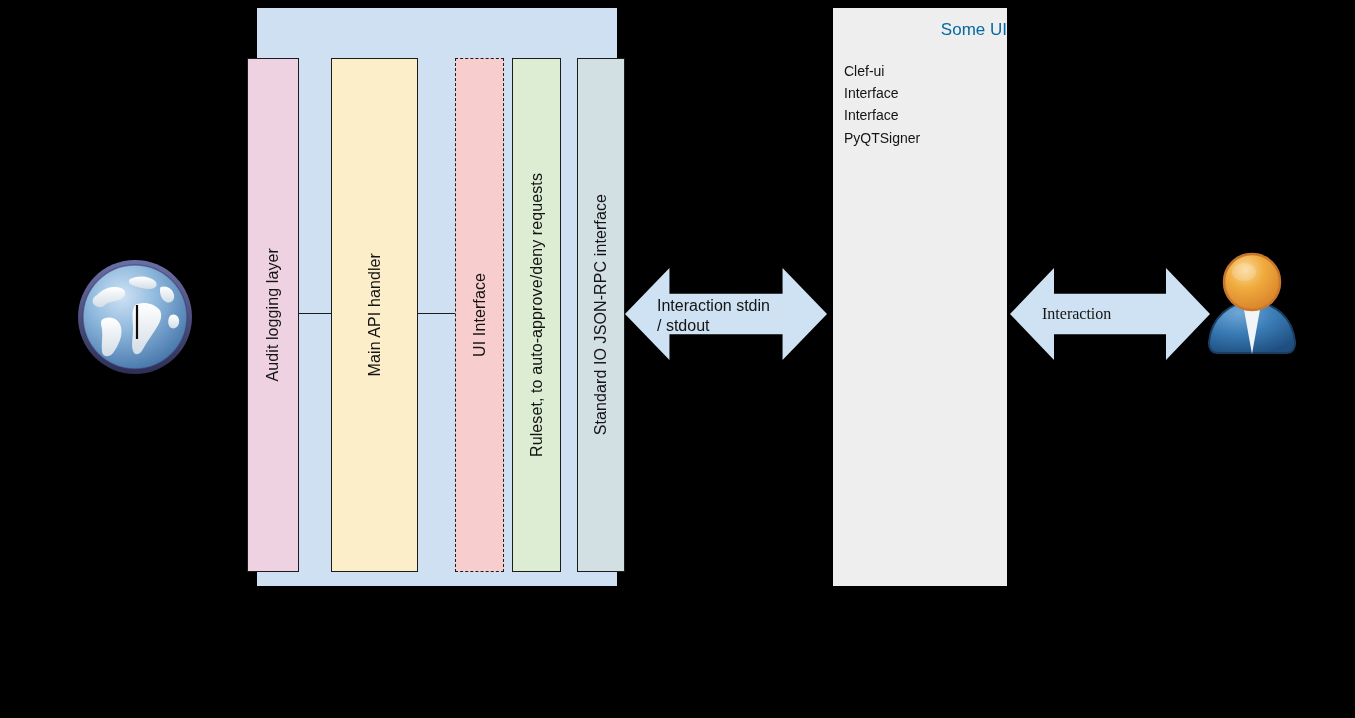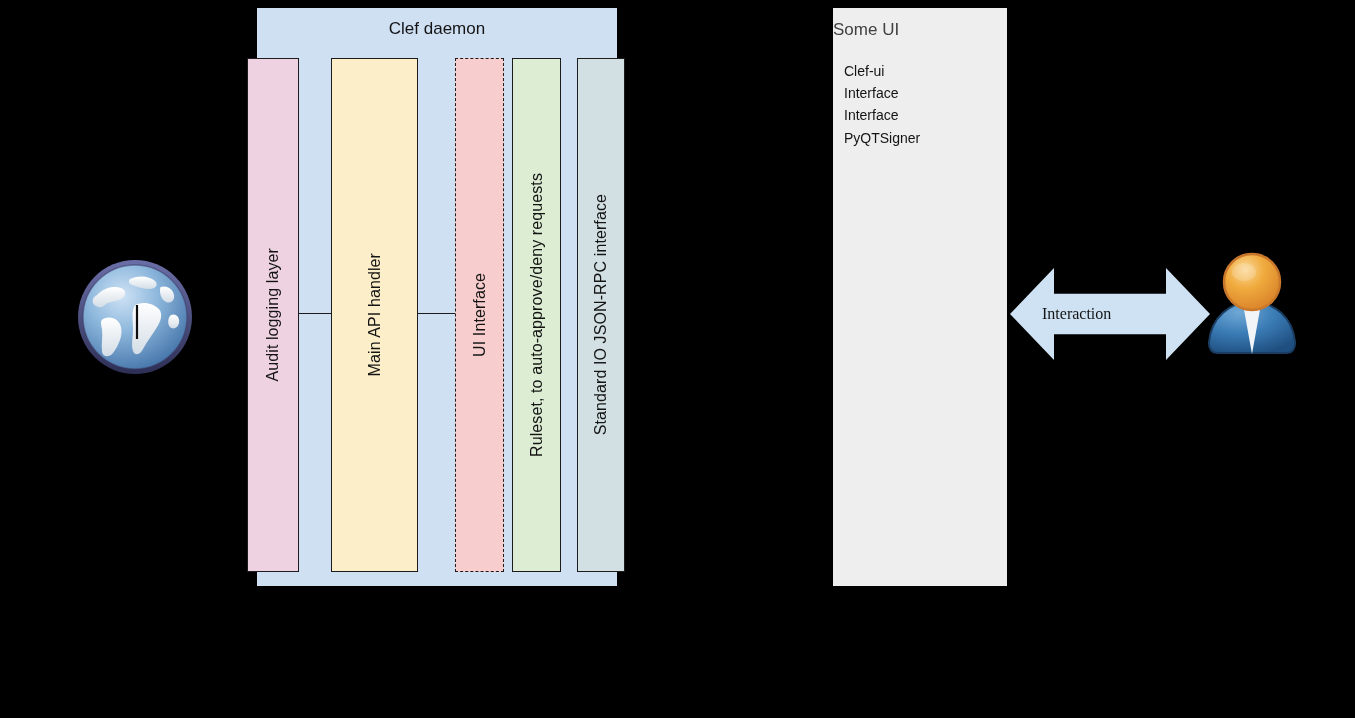--- a/index.html
+++ b/index.html
@@ -90,24 +90,24 @@
     width: 174px;
     height: 578px;
     background: #eeeeee;
     box-sizing: border-box;
   }
   .someui-title {
     position: absolute;
     left: 0;
     top: 11px;
     width: 100%;
-    text-align: left;
+    text-align: right;
     font-size: 17px;
     line-height: 22px;
-    color: #404040;
+    color: #0369a1;
   }
   .someui-list {
     position: absolute;
     left: 11px;
     top: 52px;
     font-size: 14px;
     line-height: 22.2px;
     color: #141414;
   }
   .someui-list div { white-space: nowrap; }
@@ -196,41 +196,46 @@
         <path d="M28 62 C36 58 44 62 46 70 C48 78 44 88 38 96 C34 101 28 100 27 95
                  C26 88 28 80 27 72 C26 67 25 64 28 62 Z"></path>
         <path d="M96 58 C101 56 105 60 104 66 C103 71 98 73 95 70 C92 67 93 60 96 58 Z"></path>
       </g>
       <path d="M62 48 L62 82" stroke="#0d0d0d" stroke-width="2.2" fill="none"></path>
       <circle cx="60" cy="60" r="52" fill="none" stroke="#3a3a66" stroke-width="1.5" opacity=".5"></circle>
     </svg>
   </div>
 
   <div class="daemon-panel"></div>
-  <div class="daemon-title">Clef daemon</div>
 
   <div class="hline hline-1"></div>
   <div class="hline hline-2"></div>
 
   <div class="col col-audit">
     <span class="vlabel">Audit logging layer</span>
   </div>
   <div class="col col-api">
     <span class="vlabel">Main API handler</span>
   </div>
   <div class="col col-ui">
     <span class="vlabel">UI Interface</span>
   </div>
   <div class="col col-ruleset">
     <span class="vlabel">Ruleset, to auto-approve/deny requests</span>
   </div>
   <div class="col col-stdio">
     <span class="vlabel">Standard IO JSON-RPC interface</span>
   </div>
 
+  <div class="arrow arrow-stdio">
+    <span class="alabel">
+      <span>Interaction stdin</span><br>
+      <span>/ stdout</span>
+    </span>
+  </div>
 
   <div class="someui-panel">
     <div class="someui-title">Some UI</div>
     <div class="someui-list">
       <div>Clef-ui</div>
       <div>Interface</div>
       <div>Interface</div>
       <div>PyQTSigner</div>
     </div>
   </div>

